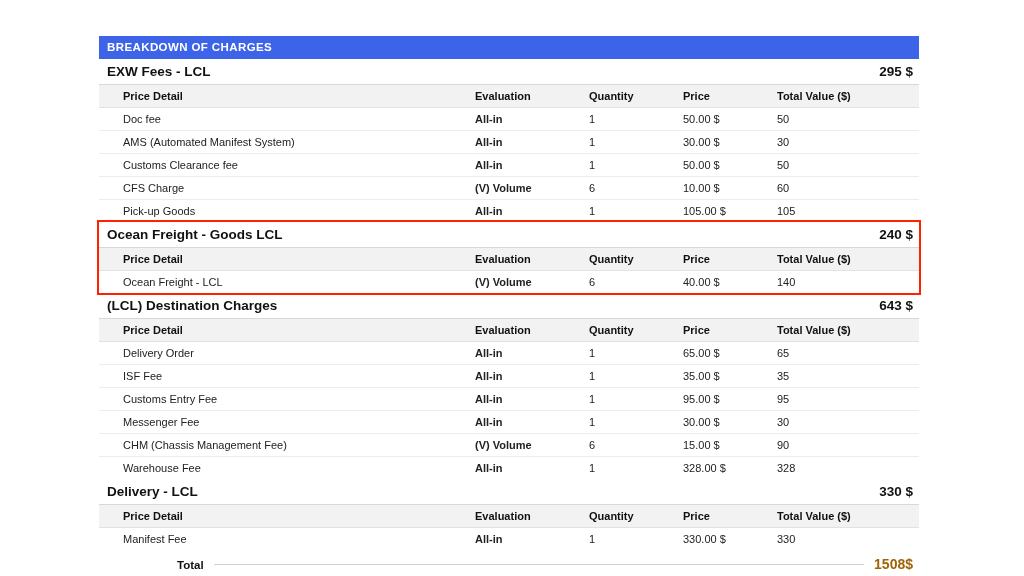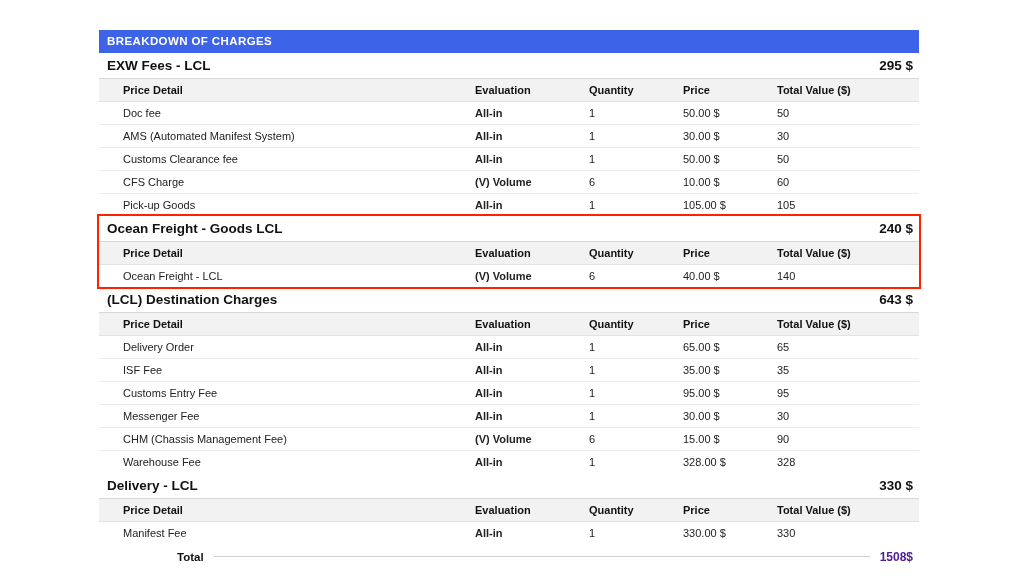--- a/index.html
+++ b/index.html
@@ -15,21 +15,21 @@
     overflow: hidden;
   }
   #page {
     position: relative;
     width: 1024px;
     height: 576px;
   }
   .sheet {
     position: absolute;
     left: 99px;
-    top: 30px;
+    top: 36px;
     width: 820px;
   }
   
   .banner {
     background: #3d63e8;
     color: #ffffff;
     font-size: 11.5px;
     font-weight: bold;
     letter-spacing: 0.4px;
     padding: 6px 0 6px 8px;
@@ -107,23 +107,23 @@
     color: #111111;
   }
   .grand-rule {
     flex: 1;
     border-top: 1px solid #cfcfcf;
     margin: 0 10px;
     position: relative;
     top: -4px;
   }
   .grand-value {
-    font-size: 12px;
-    font-weight: bold;
-    color: #4c1d95;
+    font-size: 14px;
+    font-weight: bold;
+    color: #a16207;
   }
 </style>
 </head>
 <body>
 
 <div id="page">
   <div class="sheet">
 
     <div class="banner">
       <span>BREAKDOWN OF CHARGES</span>

